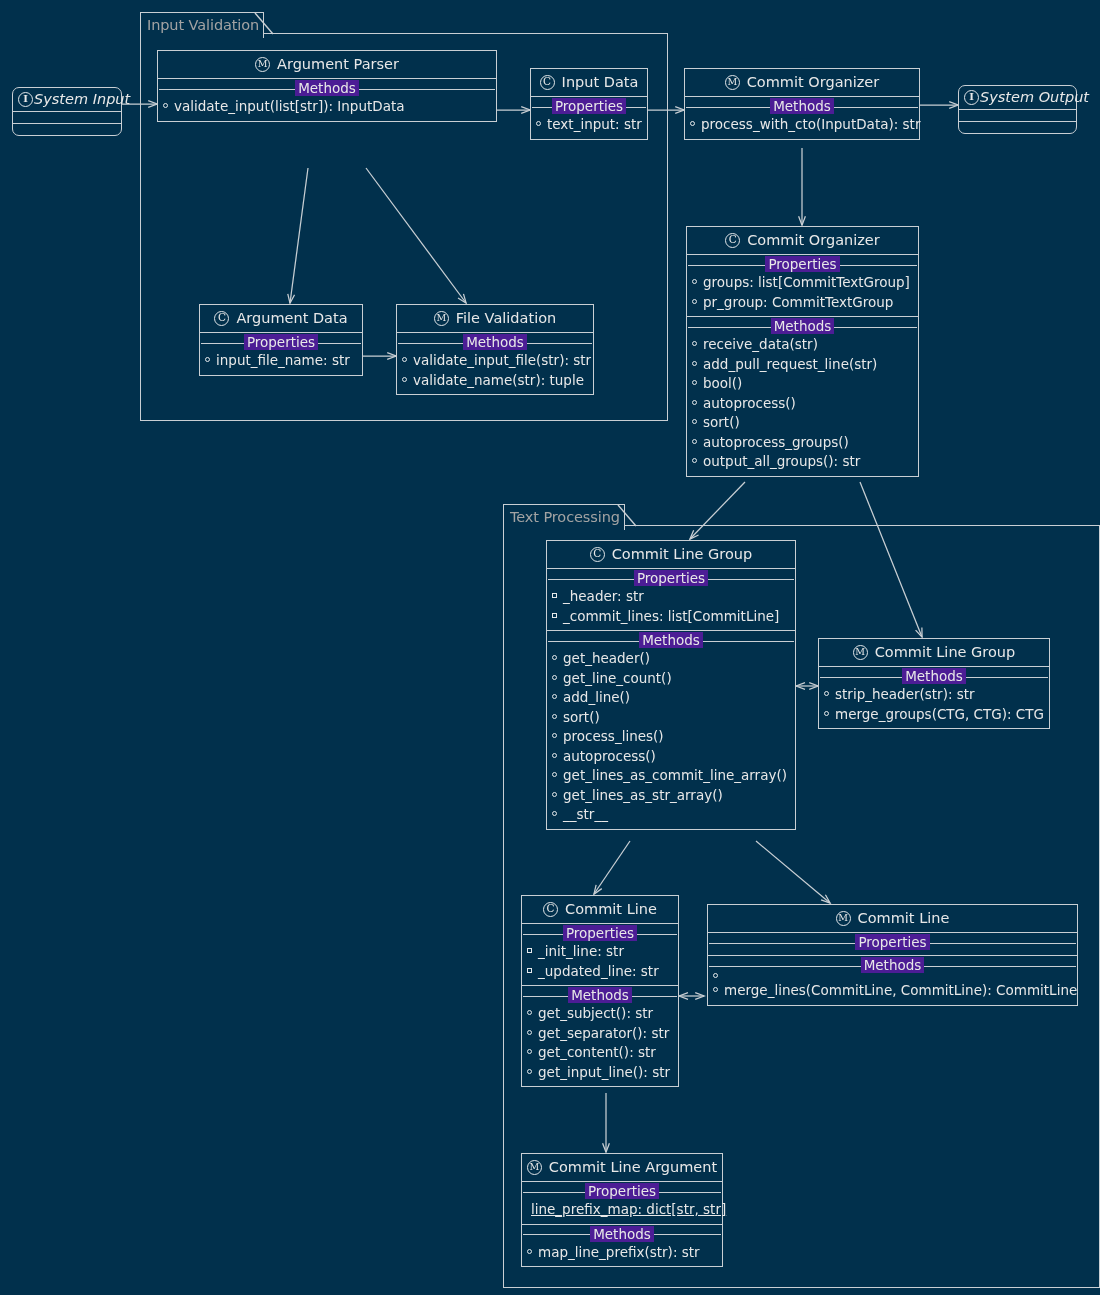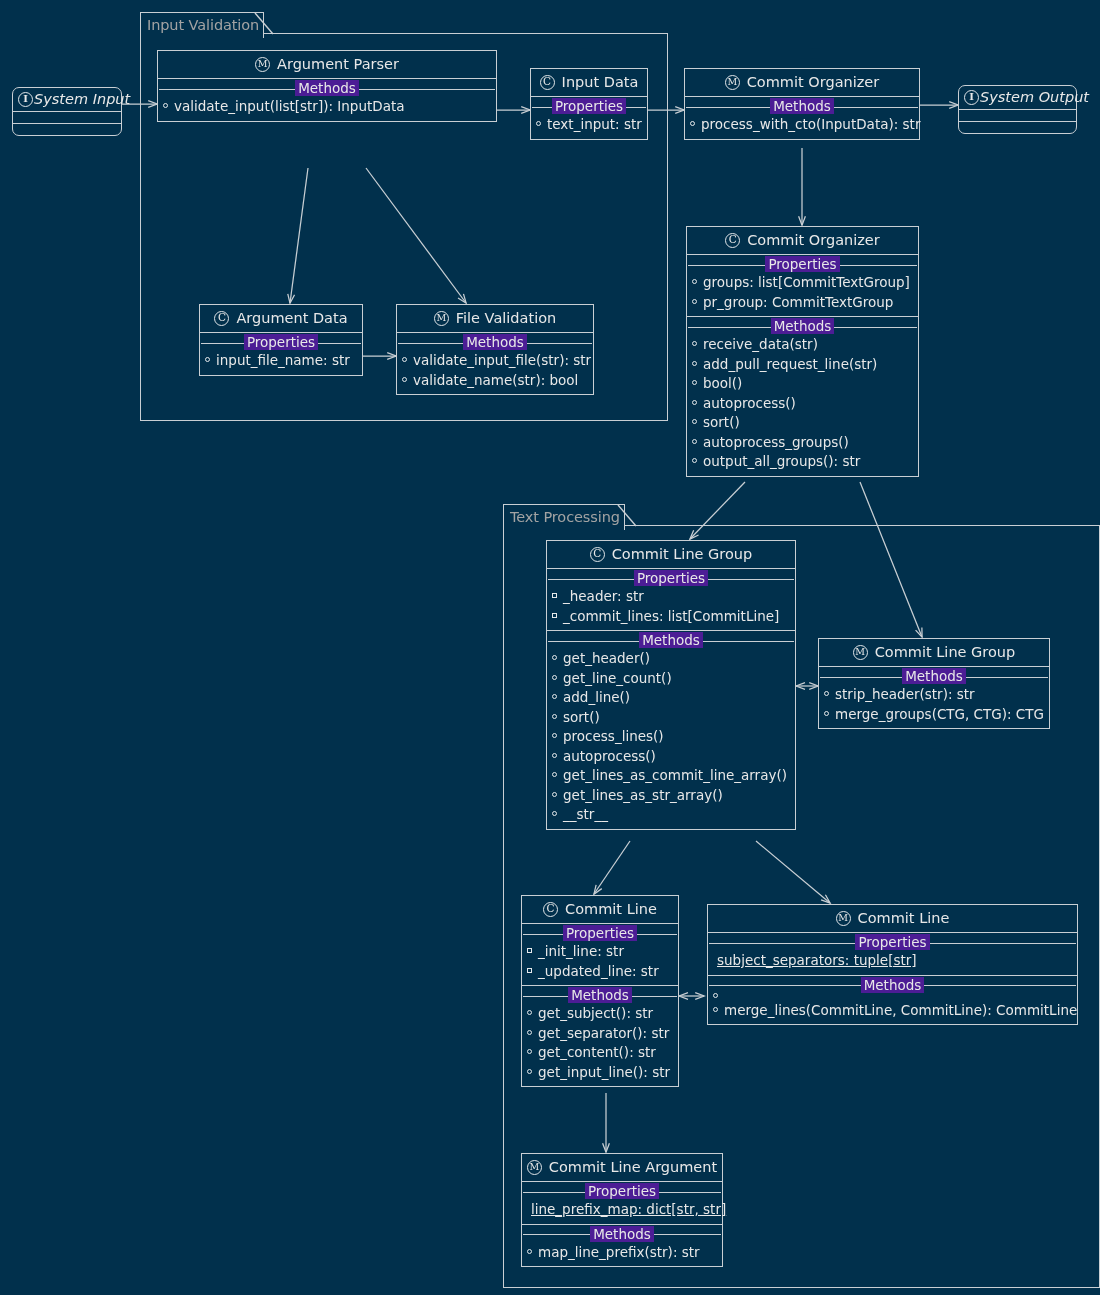--- a/index.html
+++ b/index.html
@@ -374,21 +374,21 @@
   <div class="compart last">
     <div class="caption">
       <span class="cap-text">Methods</span>
     </div>
     <div class="member">
       <span class="vis pub"></span>
       <span class="mtxt">validate_input_file(str): str</span>
     </div>
     <div class="member">
       <span class="vis pub"></span>
-      <span class="mtxt">validate_name(str): bool</span>
+      <span class="mtxt">validate_name(str): tuple</span>
     </div>
   </div>
 </div>
 
 <div class="node" style="left:546px; top:540px; width:250px;">
   <div class="node-title">
     <span class="stereo">C</span>
     <span>Commit Line Group</span>
   </div>
   <div class="compart">
@@ -509,24 +509,20 @@
 </div>
 
 <div class="node" style="left:707px; top:904px; width:371px;">
   <div class="node-title">
     <span class="stereo m">M</span>
     <span>Commit Line</span>
   </div>
   <div class="compart">
     <div class="caption">
       <span class="cap-text">Properties</span>
-    </div>
-    <div class="member stat">
-      <span class="vis none"></span>
-      <span class="mtxt">subject_separators: tuple[str]</span>
     </div>
   </div>
   <div class="compart last">
     <div class="caption">
       <span class="cap-text">Methods</span>
     </div>
     <div class="member">
       <span class="vis pub"></span>
     </div>
     <div class="member">

